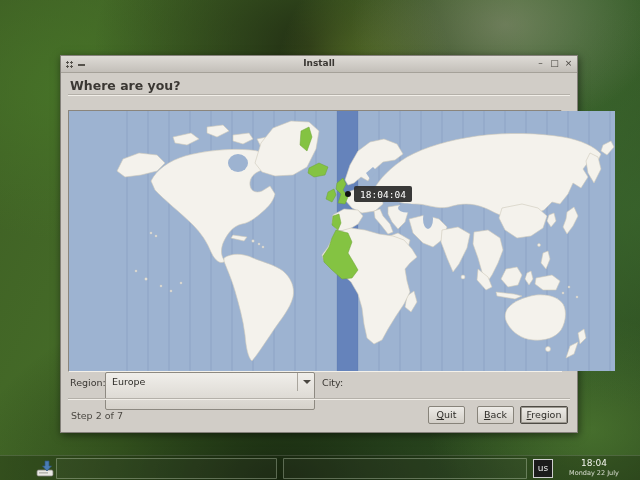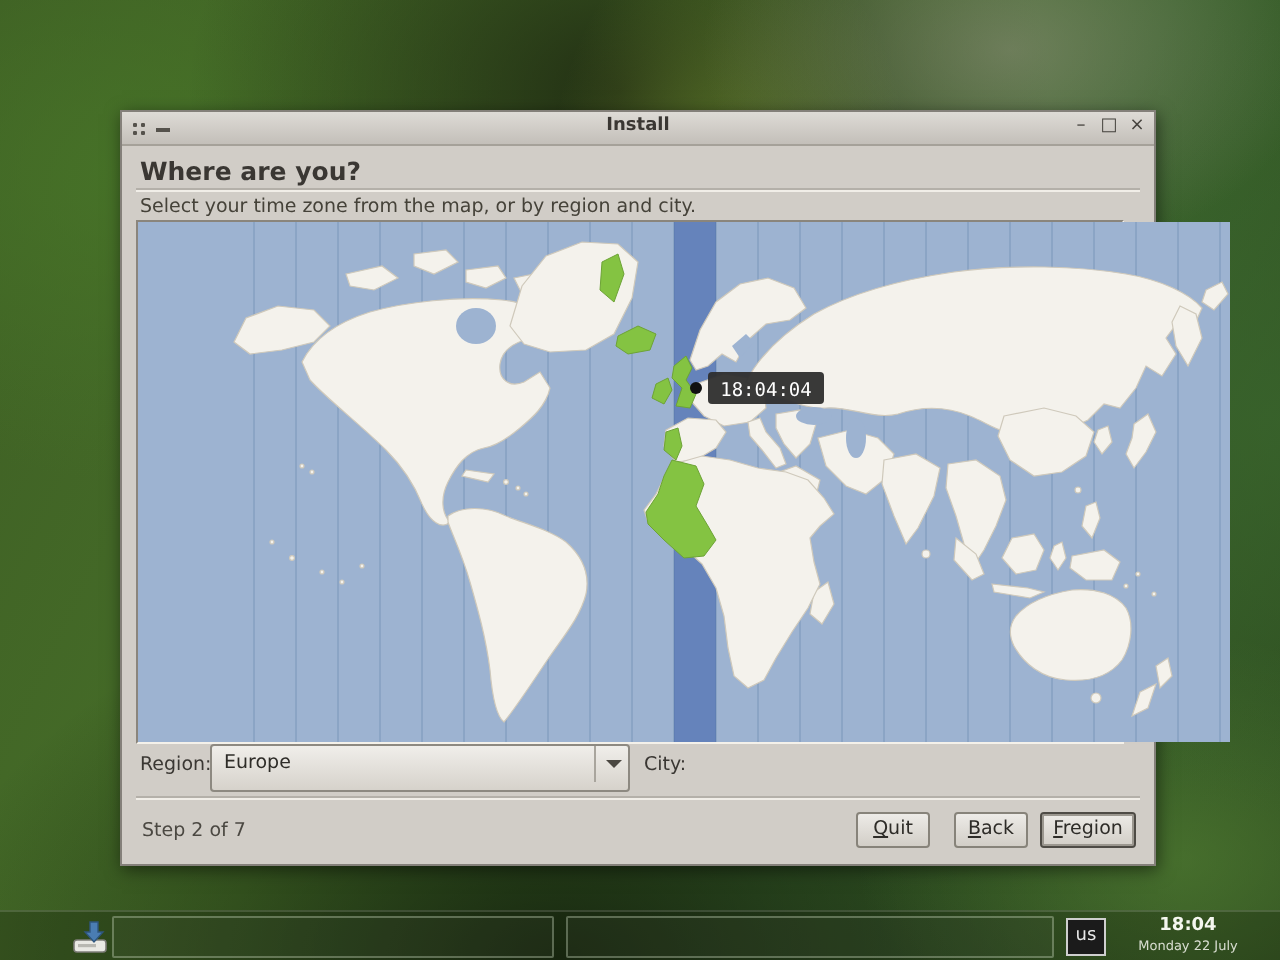--- a/index.html
+++ b/index.html
@@ -68,21 +68,21 @@
   .sea   { fill:var(--c-ocean,#9db3d1); stroke:none; }
   .green { fill:var(--c-highlight,#84c342); stroke:#6da336; stroke-width:.5; }
   .marker { fill:var(--c-marker,#111111); }
   .tip-bg { fill:var(--c-tooltip-bg,#2e2e2e); opacity:.95; }
   .tip-text { fill:var(--c-tooltip-text,#ffffff); font-size:9.5px; font-family:"DejaVu Sans Mono",monospace; }
 
   
   .field-label { position:absolute; font-size:9.5px; color:#3a3733; top:321px; }
   .lbl-region { left:9px; } .lbl-city { left:261px; }
   .combo {
-    position:absolute; top:316px; height:24px;
+    position:absolute; top:316px; height:38px;
     background:linear-gradient(#f0eeea,#d6d2cb);
     border:1px solid #8d8981; border-radius:2px;
     font-size:9.5px; color:#2e2c28;
   }
   .combo-region { left:44px; width:210px; }
   .combo-city { left:283px; width:227px; }
   .combo-value { position:absolute; left:6px; top:3px; }
   .combo-arrow {
     position:absolute; right:0; top:0; width:17px; height:18px;
     border-left:1px solid #a9a59d; text-align:center;
@@ -120,42 +120,41 @@
   }
   .task-btn-1 { left:56px; width:221px; }
   .task-btn-2 { left:283px; width:244px; }
   .install-icon { position:absolute; left:35px; top:4px; width:20px; height:18px; }
   .kbd-badge {
     position:absolute; left:533px; top:3px; width:20px; height:19px;
     background:#1b1b1b; border:1px solid #cfcfcf;
     color:#e9e9e9; font-size:9px; text-align:center; line-height:17px;
   }
   .clock { position:absolute; left:556px; top:2px; width:76px; text-align:center; color:#f4f6ef; }
-  .clock-time { font-size:9px; line-height:11px;font-weight:bold; }
+  .clock-time { font-size:9px; line-height:11px; }
   .clock-date { font-size:6.5px; line-height:9px; color:rgba(244,246,239,.85); }
 </style>
 </head>
 <body>
 
 <div class="window">
 
   <div class="titlebar">
     <span class="win-menu-icon"></span>
     <span class="win-shade-icon"></span>
     <span class="win-title">Install</span>
     <span class="win-controls">
       <span class="win-btn">–</span>
       <span class="win-btn">□</span>
       <span class="win-btn">×</span>
     </span>
   </div>
 
   <div class="page-title">Where are you?</div>
   <div class="sep sep1"></div>
-  <div class="subtitle">Select your time zone from the map, or by region and city.</div>
 
   <div class="map-frame">
     <svg width="504" height="260" viewBox="0 0 504 260">
       <rect class="ocean" x="0" y="0" width="504" height="260"></rect>
       <rect class="band" x="226" y="0" width="21" height="260"></rect>
       <path class="zone-line" d="M16 0V260M37 0V260M58 0V260M79 0V260M100 0V260M121 0V260M142 0V260M163 0V260M184 0V260M205 0V260M226 0V260M247 0V260M268 0V260M289 0V260M310 0V260M331 0V260M352 0V260M373 0V260M394 0V260M415 0V260M436 0V260M457 0V260M478 0V260M499 0V260"></path>
 
       <g class="land">
 
         <path d="M6,60 L12,48 28,42 46,44 54,52 46,60 30,64 14,66 Z"></path>

